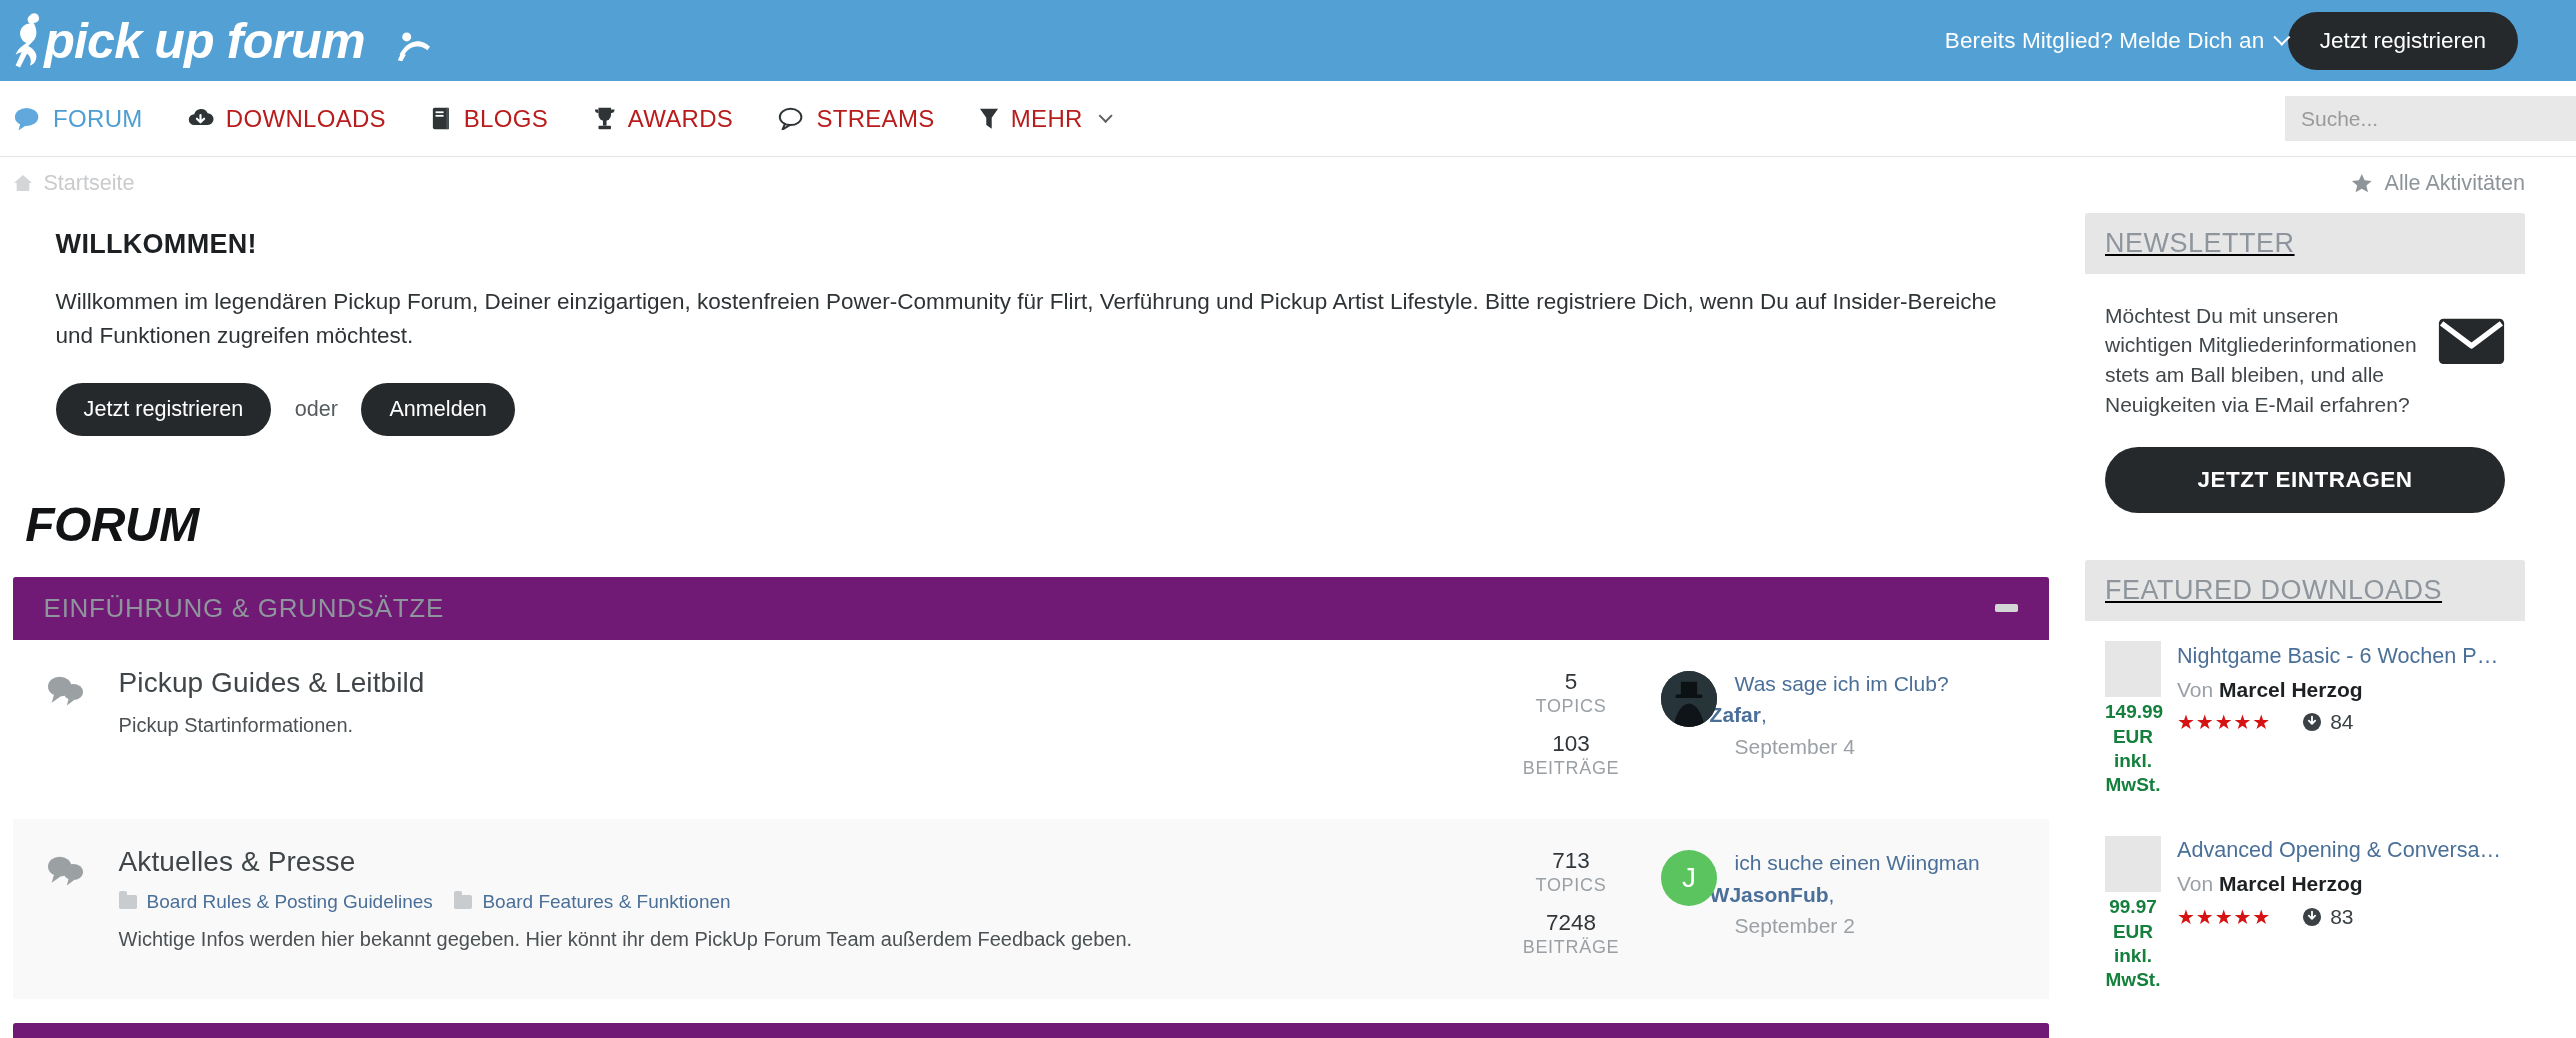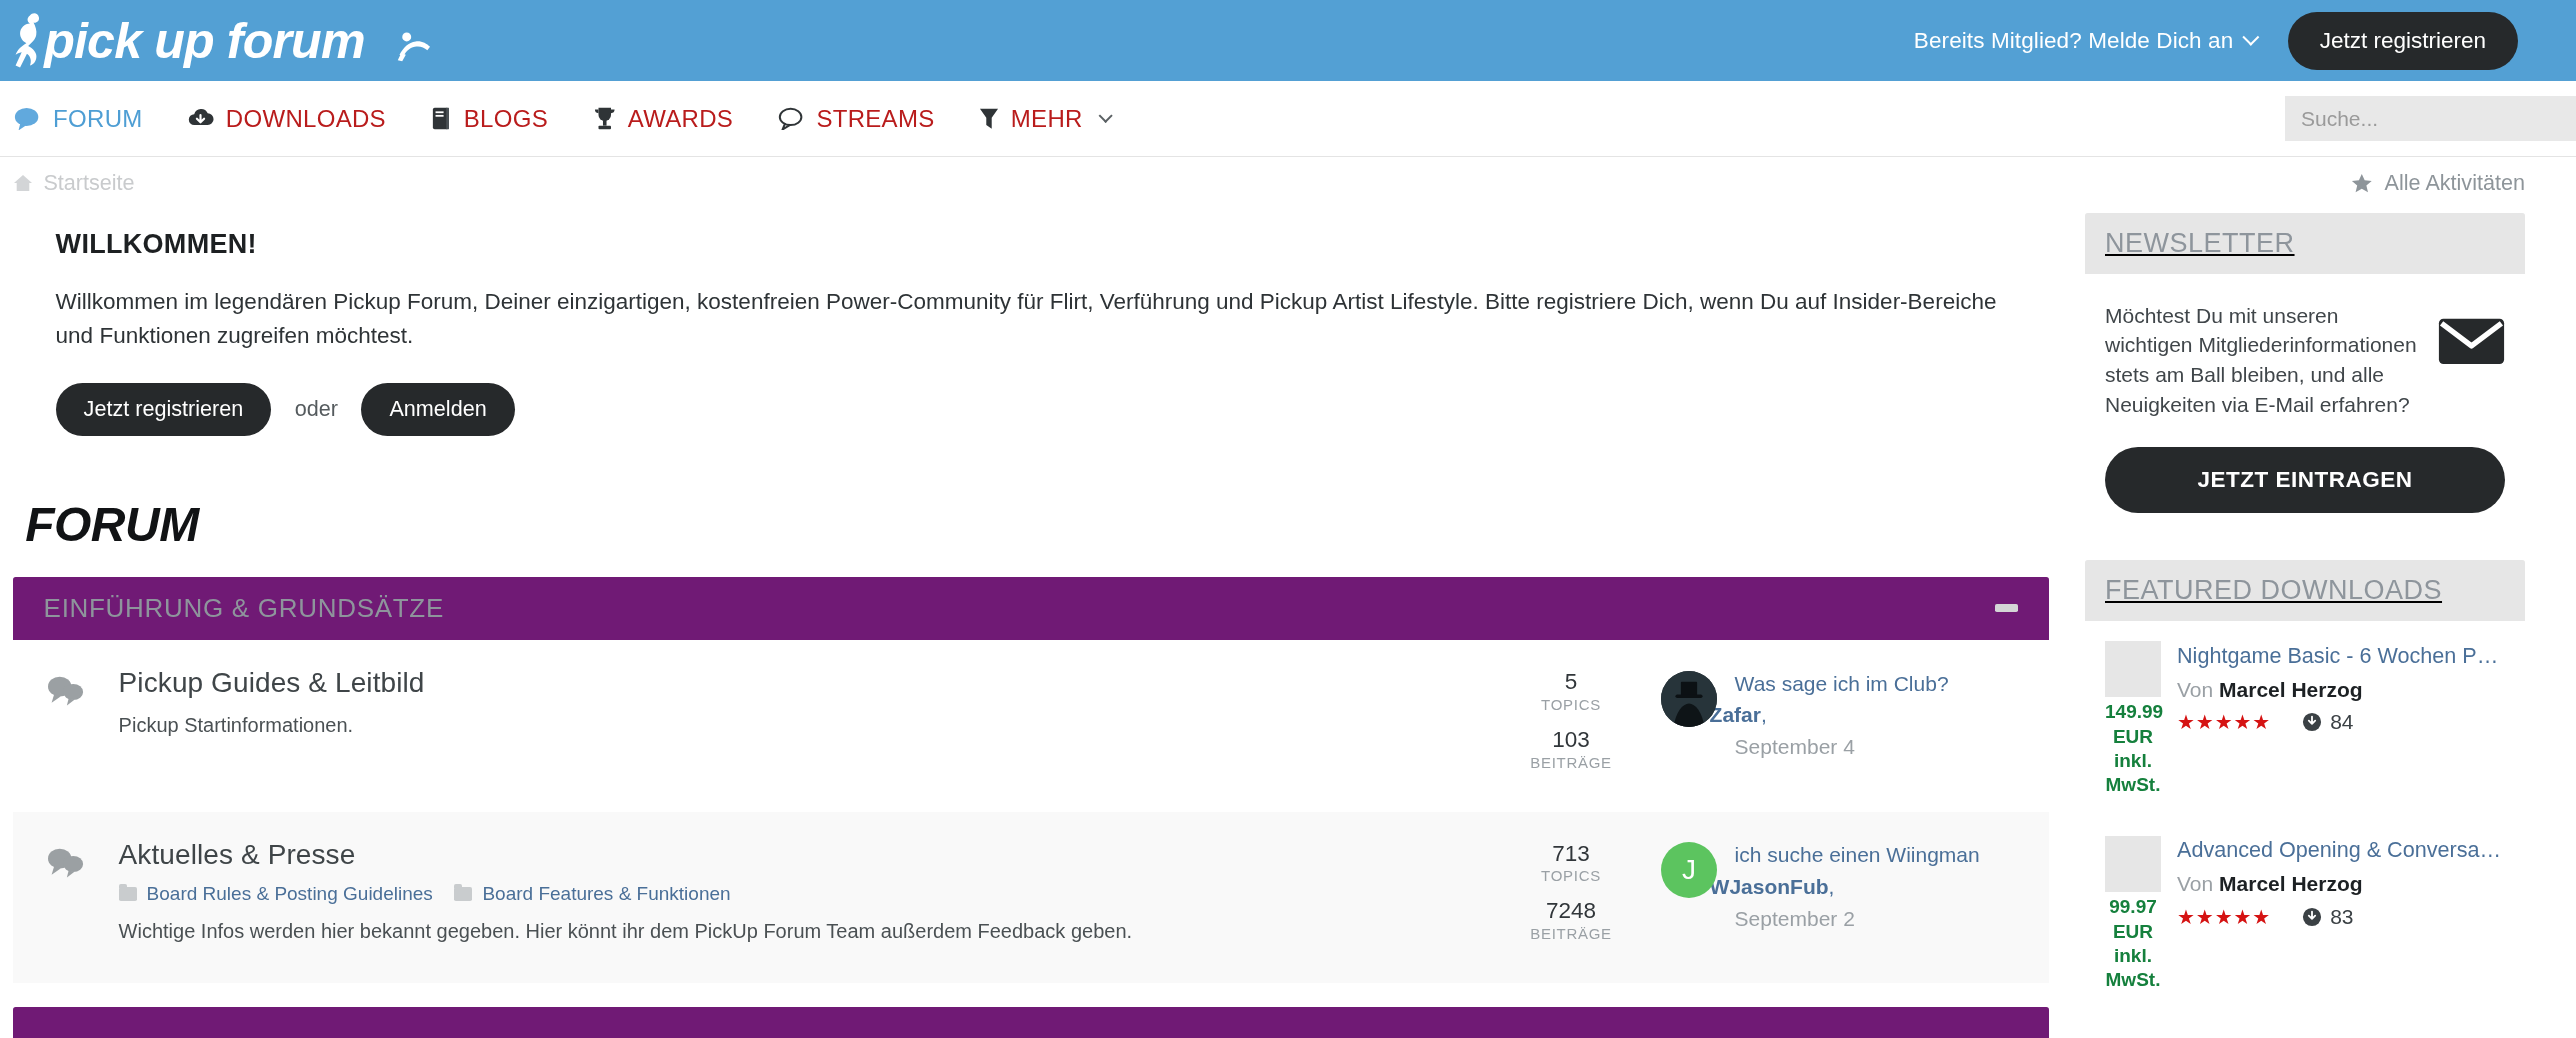--- a/index.html
+++ b/index.html
@@ -24,21 +24,20 @@
   .logo-wrap {
     display: flex;
     align-items: center;
     height: 100%;
   }
   .logo-svg { display: block; }
   .header-right {
     margin-left: auto;
     display: flex;
     align-items: center;
-    gap: 31px;
   }
   .login-link {
     color: #ffffff;
     font-size: 22.5px;
     letter-spacing: 0.1px;
     display: flex;
     align-items: center;
     gap: 11.7px;
     cursor: pointer;
     white-space: nowrap;
@@ -264,21 +263,21 @@
     flex: none;
     text-align: center;
     padding-top: 1.8px;
   }
   .stat-num {
     font-size: 22.5px;
     color: #31363a;
     line-height: 1.15;
   }
   .stat-lbl {
-    font-size: 15px;
+    font-size: 18px;
     color: #9aa0a5;
     letter-spacing: 0.7px;
     line-height: 1.3;
     margin-bottom: 12.6px;
   }
   .last-col {
     width: 388px;
     flex: none;
     display: flex;
     align-items: flex-start;

